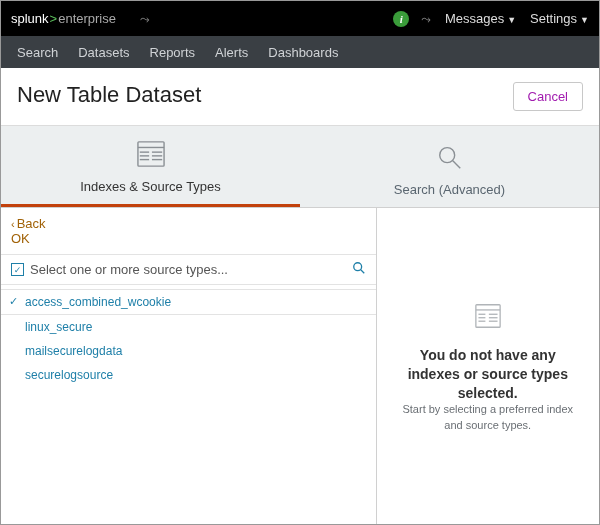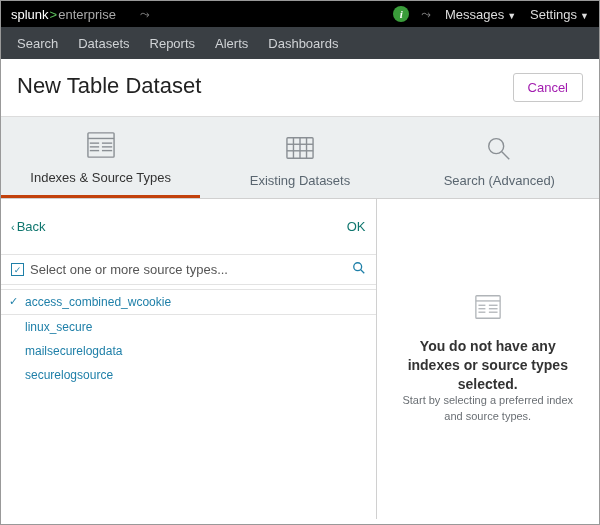--- a/index.html
+++ b/index.html
@@ -1,19 +1,19 @@
 <!DOCTYPE html>
 <html><head>
 <meta charset="utf-8">
 <style>
   * { box-sizing: border-box; margin: 0; padding: 0; }
   body { font-family: "Helvetica Neue", Arial, sans-serif; font-size: 13px; color: #333; background: #fff; width: 600px; height: 525px; overflow: hidden; border: 1px solid #999; }
   
   
-  .topbar { background: #000; color: #ccc; height: 26px; display: flex; align-items: center; padding: 0 10px; font-size: 13px; }
+  .topbar { background: #000; color: #ccc; height: 35px; display: flex; align-items: center; padding: 0 10px; font-size: 13px; }
   .brand { display: flex; align-items: center; }
   .brand .b1 { color: #fff; font-weight: 400; }
   .brand .bgt { color: #5cc05c; margin: 0 1px; }
   .brand .b2 { color: #aaa; font-weight: 300; }
   .topbar .gap { width: 18px; }
   .activity-icon { color: #888; font-size: 12px; margin-left: 6px; }
   .spacer { flex: 1; }
   .info-circle { width: 16px; height: 16px; border-radius: 50%; background: #3a9c3a; color: #fff; display: inline-flex; align-items: center; justify-content: center; font-style: italic; font-family: Georgia, serif; font-size: 11px; margin-right: 6px; font-weight: bold; }
   .top-link { color: #ddd; margin-left: 14px; font-size: 13px; cursor: pointer; }
   .caret { font-size: 9px; margin-left: 3px; }
@@ -36,21 +36,21 @@
 
   
   .tab-icon svg { width: 30px; height: 28px; stroke: #8a8f94; fill: none; stroke-width: 1.5; }
   .small-table-icon svg { width: 28px; height: 26px; stroke: #b0b4b8; fill: none; stroke-width: 1.5; }
 
   
   .content-row { display: flex; height: 320px; }
   .left-col { flex: 1.85; border-right: 1px solid #d0d0d0; display: flex; flex-direction: column; }
   .right-col { flex: 1; padding: 0 10px; display: flex; flex-direction: column; align-items: center; justify-content: center; text-align: center; }
 
-  .picker-top { display: flex; justify-content: space-between; padding: 20px 10px; color: #0f766e; font-size: 13px; border-bottom: 1px solid #e3e3e3; }
+  .picker-top { display: flex; justify-content: space-between; padding: 8px 10px; color: #a16207; font-size: 13px; border-bottom: 1px solid #e3e3e3; flex-direction: column; }
   .picker-top a { cursor: pointer; }
   .back-caret { font-size: 11px; margin-right: 2px; }
 
   .filter-row { display: flex; align-items: center; padding: 6px 10px; border-bottom: 1px solid #e3e3e3; }
   .checkbox { width: 13px; height: 13px; border: 1px solid #1e7fa8; display: inline-flex; align-items: center; justify-content: center; margin-right: 6px; font-size: 9px; color: #1e7fa8; }
   .filter-label { flex: 1; color: #555; font-size: 13px; }
   .search-icon-sm { color: #1e7fa8; font-size: 14px; cursor: pointer; }
 
   .source-list { padding: 4px 0; }
   .src-item { padding: 5px 10px 5px 24px; color: #1e7fa8; font-size: 12px; cursor: pointer; position: relative; }
@@ -106,33 +106,20 @@
             <line x1="17" y1="13" x2="28" y2="13"></line>
             <line x1="17" y1="17" x2="28" y2="17"></line>
             <line x1="17" y1="21" x2="28" y2="21"></line>
           </svg>
       </span>
       <span>Indexes &amp; Source Types</span>
     </div>
     <div class="tab">
       <span class="tab-icon">
         <svg viewBox="0 0 32 30">
-            <rect x="2" y="4" width="28" height="22" rx="1"></rect>
-            <line x1="2" y1="11" x2="30" y2="11"></line>
-            <line x1="2" y1="18" x2="30" y2="18"></line>
-            <line x1="9" y1="4" x2="9" y2="26"></line>
-            <line x1="16" y1="4" x2="16" y2="26"></line>
-            <line x1="23" y1="4" x2="23" y2="26"></line>
-          </svg>
-      </span>
-      <span>Existing Datasets</span>
-    </div>
-    <div class="tab">
-      <span class="tab-icon">
-        <svg viewBox="0 0 32 30">
             <circle cx="13" cy="13" r="8"></circle>
             <line x1="19" y1="19" x2="27" y2="27"></line>
           </svg>
       </span>
       <span>Search (Advanced)</span>
     </div>
   </div>
 </div>
 
 <div class="content-row">

